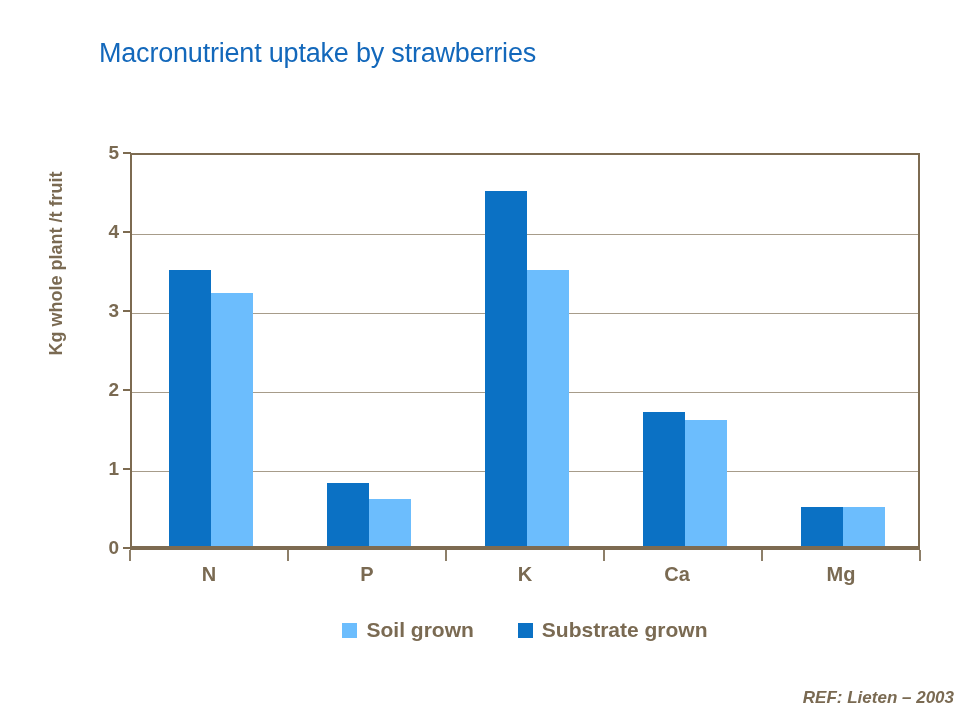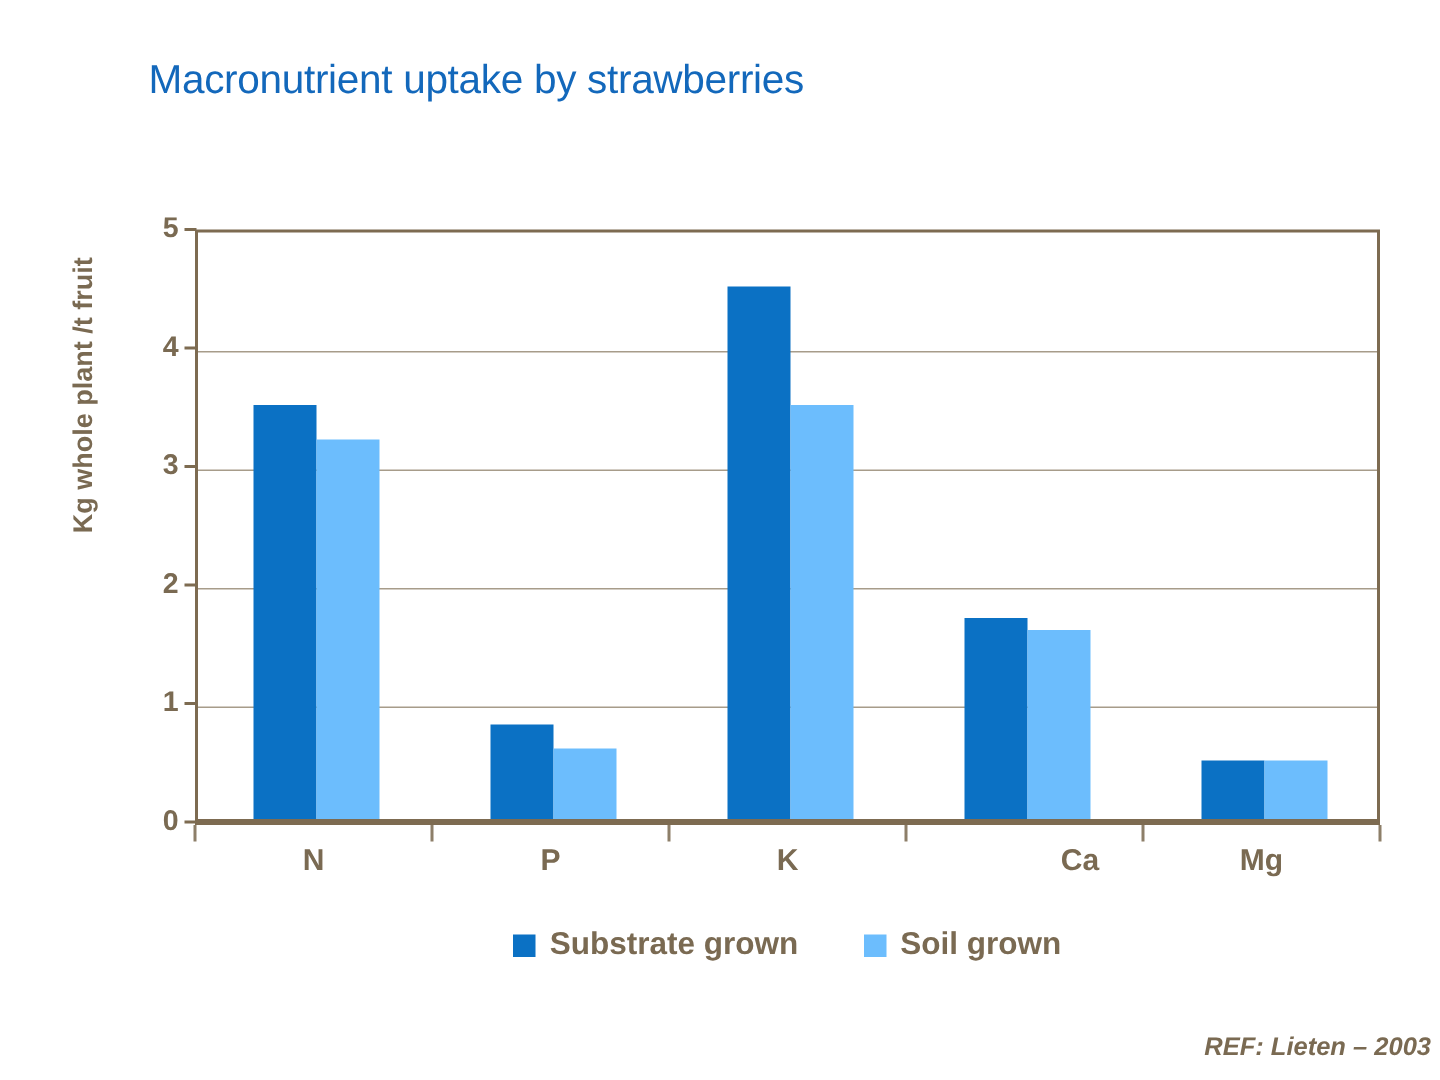--- a/index.html
+++ b/index.html
@@ -211,41 +211,41 @@
         <div class="bar light" title="Soil grown Ca: 1.6" style="left: 553px; width: 42px; height: 126.4px; background: rgb(108, 189, 253);"></div>
         <div class="bar dark" title="Substrate grown Mg: 0.5" style="left: 669px; width: 42px; height: 39.5px; background: rgb(11, 113, 196);"></div>
         <div class="bar light" title="Soil grown Mg: 0.5" style="left: 711px; width: 42px; height: 39.5px; background: rgb(108, 189, 253);"></div>
       </div>
   </div>
 
   <div id="x-axis-line"></div>
 
   <div id="legend">
       <div class="legend-item">
+        <span class="legend-swatch light" style="background: rgb(108, 189, 253);"></span>
+        <span class="legend-label">Soil grown</span>
+      </div>
+      <div class="legend-item">
         <span class="legend-swatch dark" style="background: rgb(11, 113, 196);"></span>
         <span class="legend-label">Substrate grown</span>
-      </div>
-      <div class="legend-item">
-        <span class="legend-swatch light" style="background: rgb(108, 189, 253);"></span>
-        <span class="legend-label">Soil grown</span>
       </div>
     </div>
 
   <div id="ref-note">REF:  Lieten – 2003</div>
 
 <div class="y-tick-mark" style="top: 547px;"></div>
     <div class="y-tick-mark" style="top: 468px;"></div>
     <div class="y-tick-mark" style="top: 389px;"></div>
     <div class="y-tick-mark" style="top: 310px;"></div>
     <div class="y-tick-mark" style="top: 231px;"></div>
     <div class="y-tick-mark" style="top: 152px;"></div>
     <div class="x-cat-label" style="left: 209px;">N</div>
     <div class="x-cat-label" style="left: 367px;">P</div>
     <div class="x-cat-label" style="left: 525px;">K</div>
-    <div class="x-cat-label" style="left: 720px;">Ca</div>
+    <div class="x-cat-label" style="left: 677px;">Ca</div>
     <div class="x-cat-label" style="left: 841px;">Mg</div>
     <div class="x-tick-mark" style="left: 129px;"></div>
     <div class="x-tick-mark" style="left: 287px;"></div>
     <div class="x-tick-mark" style="left: 445px;"></div>
     <div class="x-tick-mark" style="left: 603px;"></div>
     <div class="x-tick-mark" style="left: 761px;"></div>
     <div class="x-tick-mark" style="left: 919px;"></div>
   </div>
 
 </body></html>

